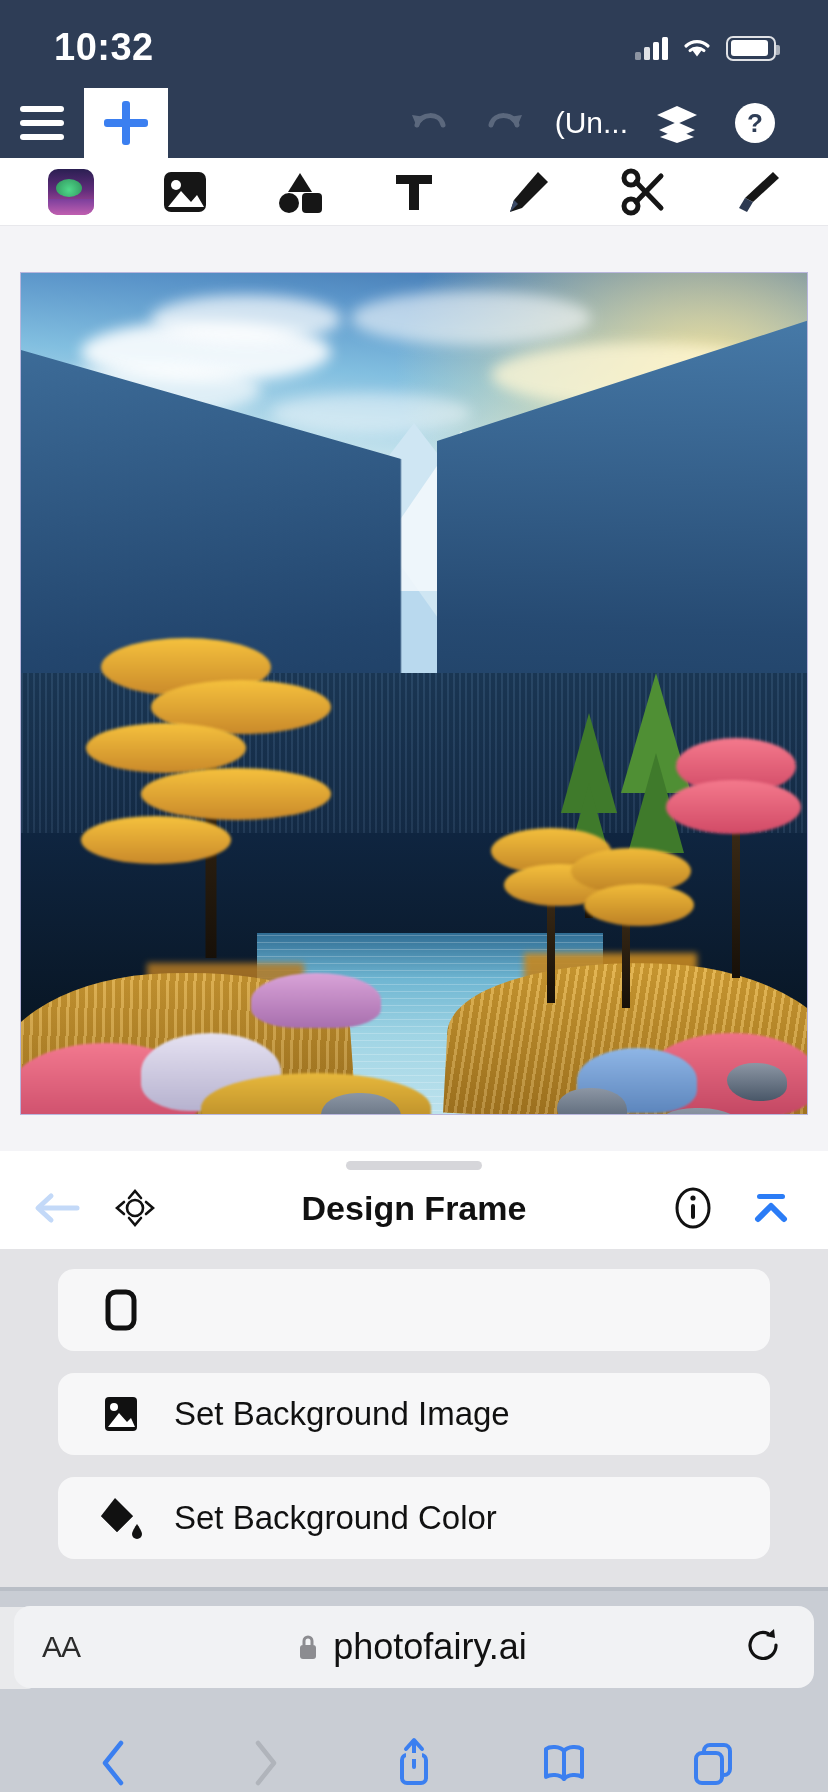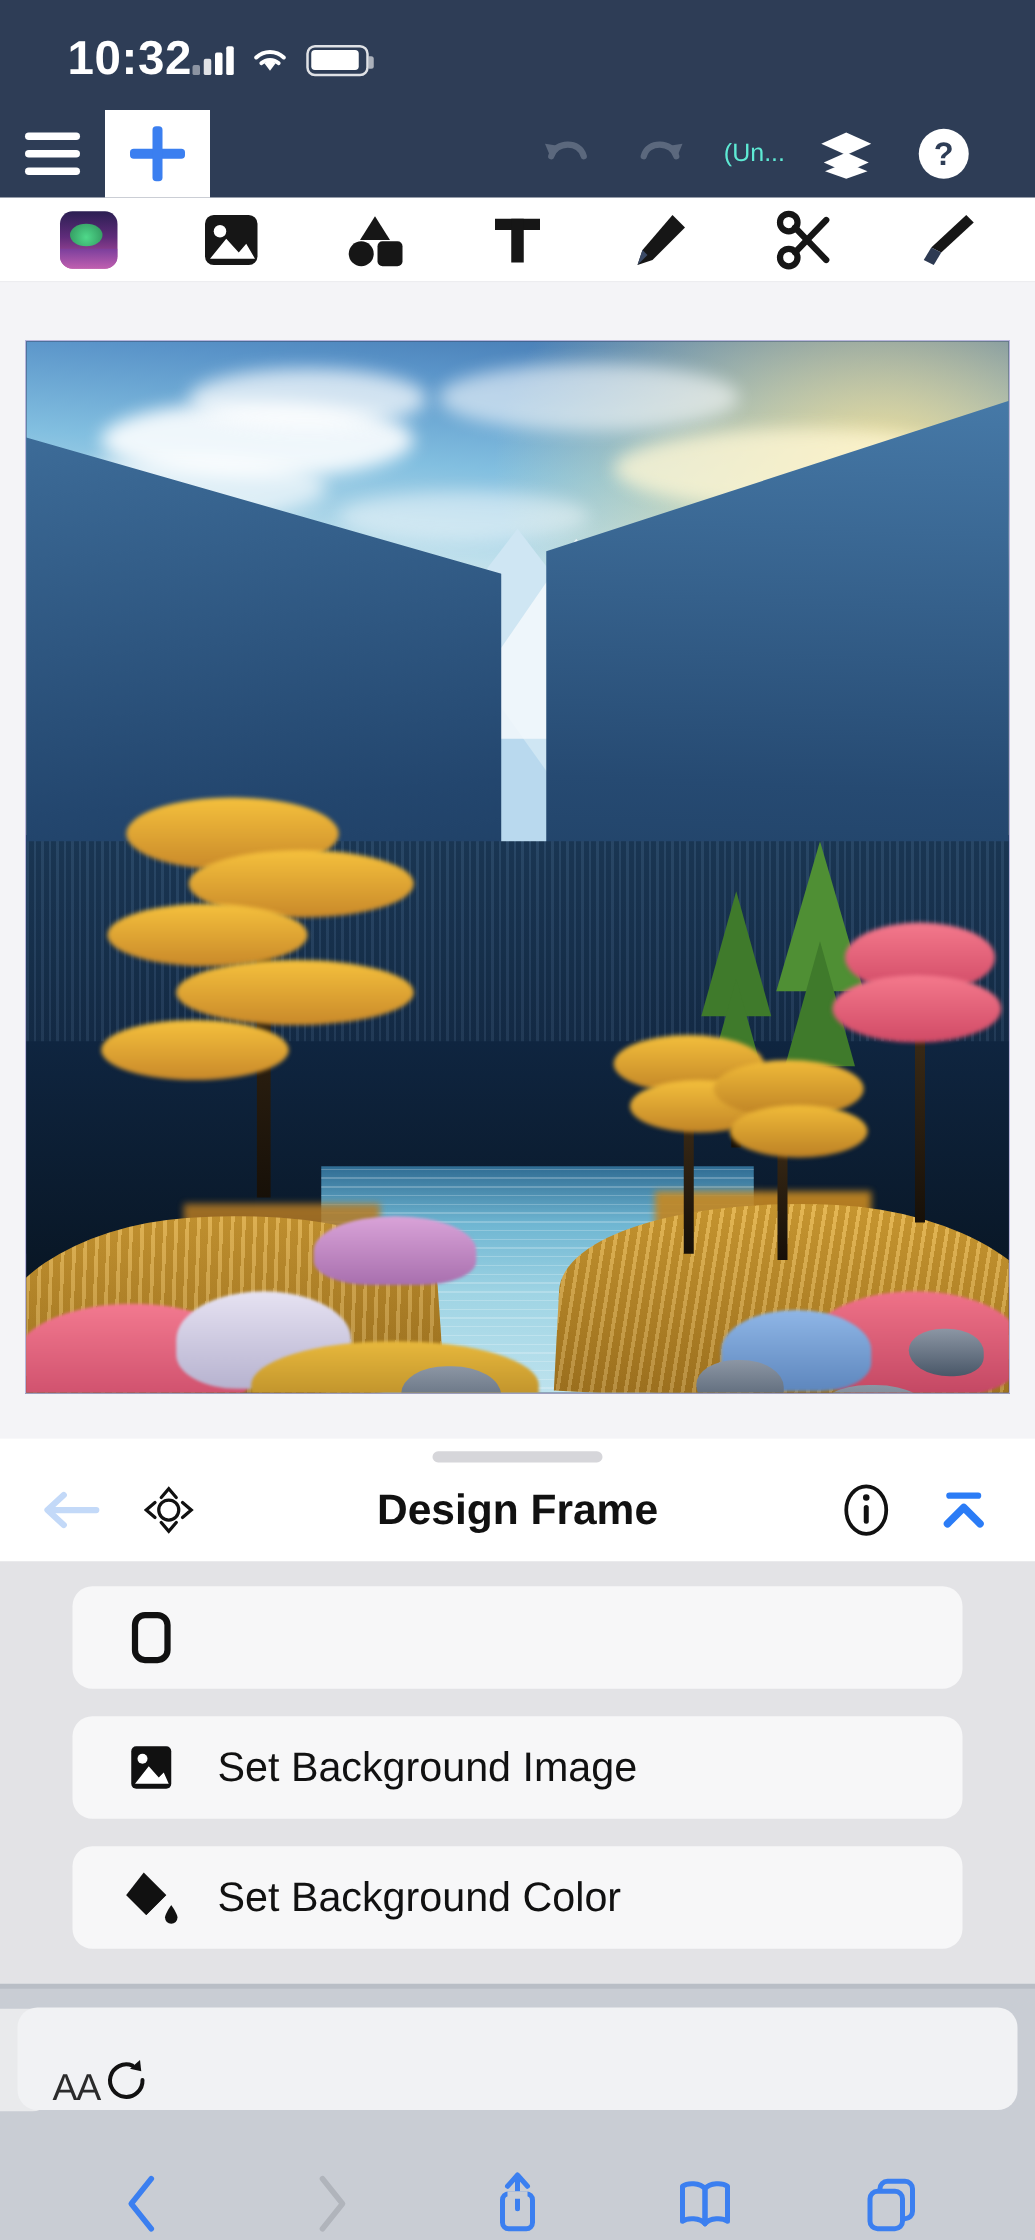--- a/index.html
+++ b/index.html
@@ -7,21 +7,21 @@
   body {
     font-family:"Liberation Sans", sans-serif;
     background:#ffffff;
     overflow:hidden;
     position:relative;
   }
 
   
   .statusbar{
     height:88px; background:#2e3d56; position:relative;
-    display:flex; align-items:center; 
+    display:flex; align-items:center; justify-content:space-between;
     padding:0 52px 0 54px;
   }
   .status-time{
     color:#fff; font-size:38px; font-weight:600; letter-spacing:.5px;
     margin-top:6px;
   }
   .status-right{ display:flex; align-items:center; gap:14px; margin-top:8px; }
   .sig{ display:flex; align-items:flex-end; gap:3px; height:24px; }
   .sig i{ display:block; width:6px; background:#fff; border-radius:1.5px; }
   .sig i:nth-child(1){ height:8px; opacity:.45; }
@@ -59,21 +59,21 @@
     content:""; position:absolute; background:#3b7ff0; border-radius:3px;
   }
   .plus-glyph::before{ left:0; top:18px; width:44px; height:8px; }
   .plus-glyph::after{ top:0; left:18px; width:8px; height:44px; }
   .appbar-spacer{ flex:1; }
   .appbar-right{ display:flex; align-items:center; gap:0; padding-right:34px; }
   .abtn{
     width:78px; height:70px; display:flex; align-items:center; justify-content:center;
   }
   .doc-title{
-    color:#5eead4; font-size:20px; padding:0 10px; white-space:nowrap;
+    color:#ffffff; font-size:30px; padding:0 10px; white-space:nowrap;
   }
 
   
   .toolstrip{
     height:68px; background:#fff; display:flex; align-items:center;
     justify-content:space-around; padding:0 14px;
     border-bottom:1px solid #e8e8ec;
   }
   .tool{ width:86px; height:62px; display:flex; align-items:center; justify-content:center; }
   .thumb{
@@ -281,21 +281,21 @@
   
   .safari{ background:#c9cdd4; }
   .safari-topline{ height:4px; background:#b9bec6; }
   .safari-url-row{ height:112px; display:flex; align-items:center; padding:0 14px; position:relative; }
   .tab-edge{
     position:absolute; left:-32px; top:16px; width:74px; height:82px;
     background:#e9eaec; border-radius:16px;
   }
   .urlbar{
     flex:1; height:82px; background:#f1f2f4; border-radius:16px;
-    display:flex; align-items:flex-end; padding:0 28px; position:relative; z-index:2;
+    display:flex; align-items:center; padding:0 28px; position:relative; z-index:2;
   }
   .aa{ font-size:30px; color:#2b2b2b; letter-spacing:-1px; }
   .url-center{ flex:1; display:flex; align-items:center; justify-content:center; gap:12px; }
   .url-text{ font-size:36px; color:#111; }
   .reload{ width:44px; display:flex; align-items:center; justify-content:center; }
 
   .safari-tools{ height:120px; display:flex; align-items:center; justify-content:space-around; padding:0 40px; }
   .stool{ width:86px; height:86px; display:flex; align-items:center; justify-content:center; }
 
   .dim{ opacity:.42; }
@@ -562,20 +562,27 @@
 </div>
 
 <div class="safari">
   <div class="safari-topline"></div>
   <div class="safari-url-row">
     <div class="tab-edge"></div>
     <div class="urlbar">
       <div class="aa">
         <span>AA</span>
       </div>
+      <div class="url-center">
+        <svg width="26" height="32" viewBox="0 0 26 32">
+          <rect x="5" y="14" width="16" height="14" rx="3" fill="#8c8c90"></rect>
+          <path d="M9 14 V10 A4 4 0 0 1 17 10 V14" stroke="#8c8c90" stroke-width="3" fill="none"></path>
+        </svg>
+        <span class="url-text">photofairy.ai</span>
+      </div>
       <div class="reload">
         <svg width="40" height="44" viewBox="0 0 40 44">
           <path d="M32 20 A13 13 0 1 1 24 8.5" stroke="#111" stroke-width="3.2" fill="none" stroke-linecap="round"></path>
           <path d="M30 4 L31 13 L22 11" fill="#111"></path>
         </svg>
       </div>
     </div>
   </div>
 
   <div class="safari-tools">

